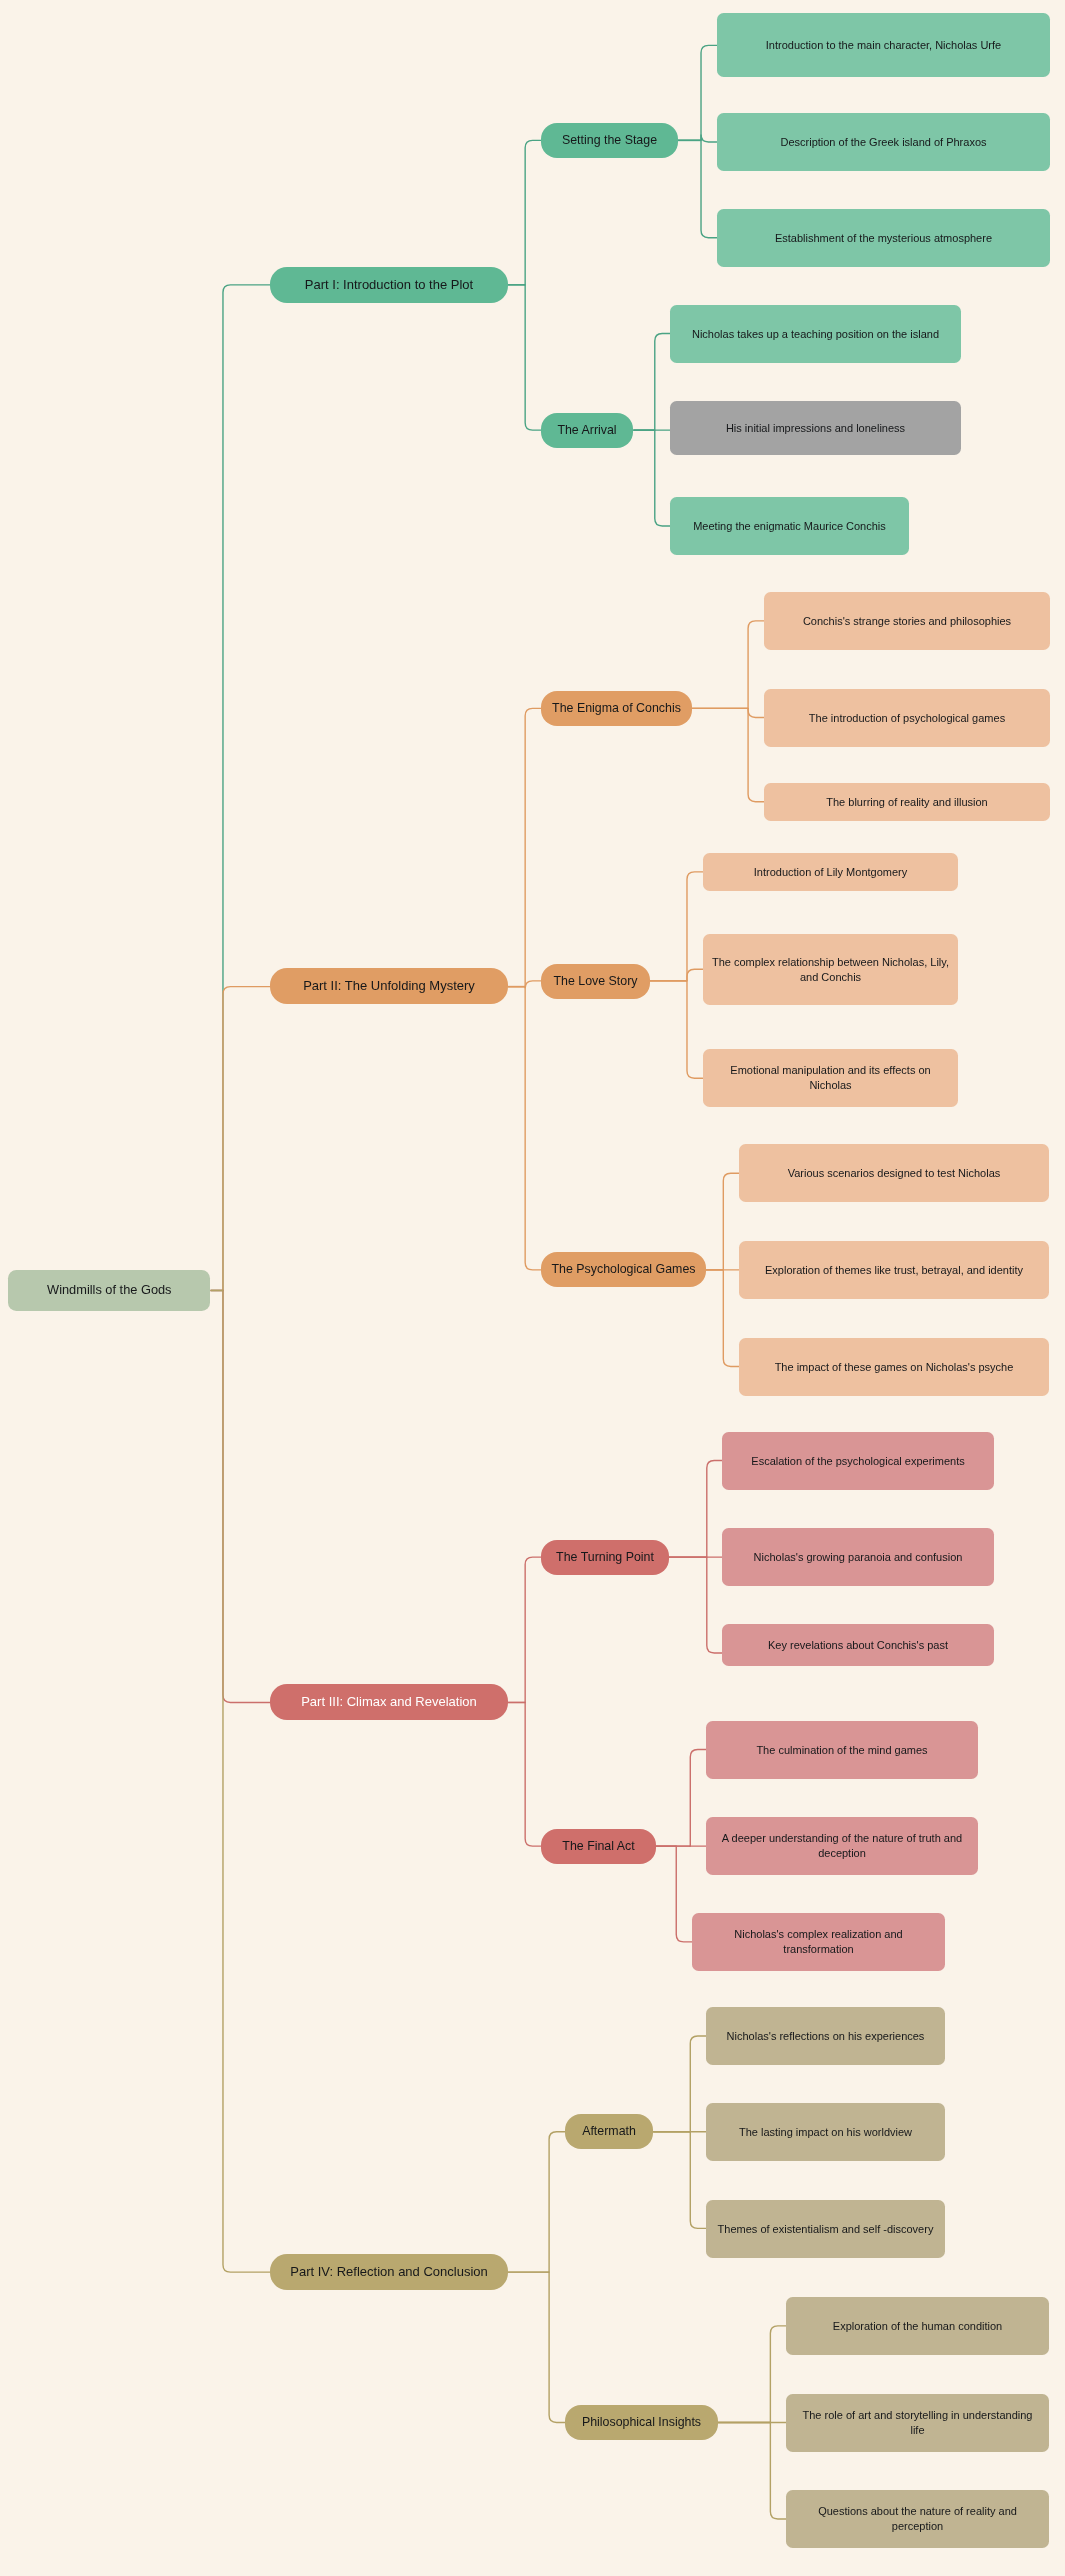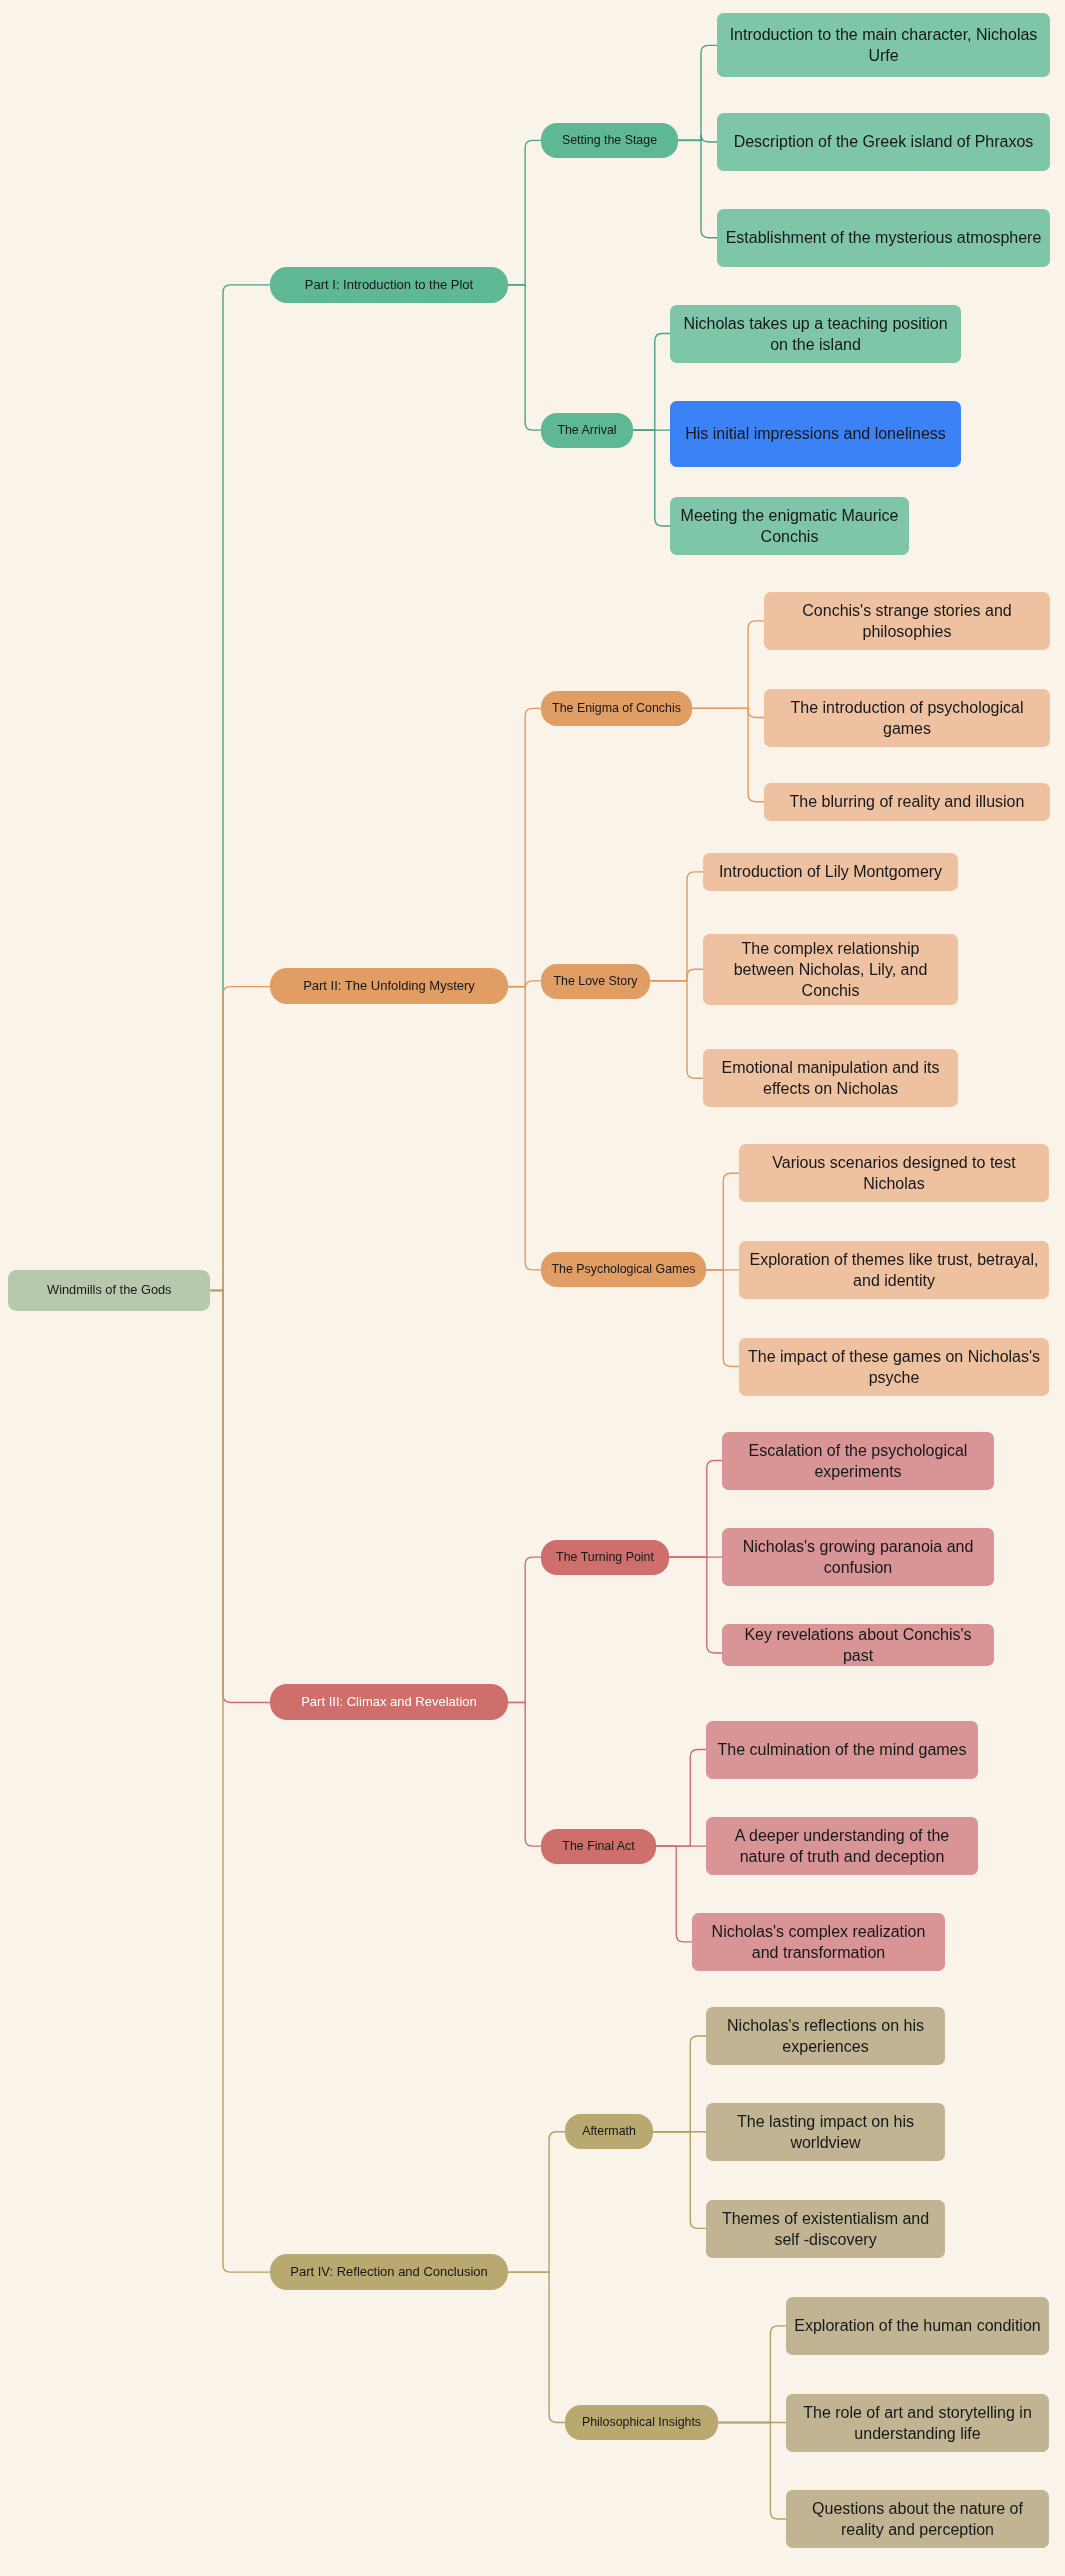--- a/index.html
+++ b/index.html
@@ -49,21 +49,21 @@
   }
   .lvl-1 {
     font-size: 13px;
     border-radius: 17px;
   }
   .lvl-2 {
     font-size: 12.4px;
     border-radius: 16px;
   }
   .lvl-3 {
-    font-size: 16px;
+    font-size: 11px;
     border-radius: 6.6px;
   }
 </style>
 </head>
 <body>
 
 <div id="mindmap">
   <svg class="edges" id="edges" viewBox="0 0 1291 3120">
       <path d="M 255 1563 L 270 1563" fill="none" stroke="#4aa384" stroke-width="1.7"></path>
       <path d="M 270 1563 L 270 354 Q 270 345 279 345 L 327 345" fill="none" stroke="#4aa384" stroke-width="1.7" stroke-linecap="round"></path>
@@ -164,21 +164,21 @@
       </div>
       <div class="node lvl-3" style="left: 717px; top: 209px; width: 333px; height: 58px; background: rgb(126, 198, 167); color: rgb(22, 24, 26);">
         <span class="node-label">Establishment of the mysterious atmosphere</span>
       </div>
       <div class="node lvl-2" style="left: 541px; top: 413px; width: 92px; height: 35px; background: rgb(95, 184, 148); color: rgb(22, 24, 26);">
         <span class="node-label">The Arrival</span>
       </div>
       <div class="node lvl-3" style="left: 670px; top: 305px; width: 291px; height: 58px; background: rgb(126, 198, 167); color: rgb(22, 24, 26);">
         <span class="node-label">Nicholas takes up a teaching position on the island</span>
       </div>
-      <div class="node lvl-3" style="left: 670px; top: 401px; width: 291px; height: 66px; background: #3b82f6; color: rgb(22, 24, 26);">
+      <div class="node lvl-3" style="left: 670px; top: 401px; width: 291px; height: 54px; background: #a3a3a3; color: rgb(22, 24, 26);">
         <span class="node-label">His initial impressions and loneliness</span>
       </div>
       <div class="node lvl-3" style="left: 670px; top: 497px; width: 239px; height: 58px; background: rgb(126, 198, 167); color: rgb(22, 24, 26);">
         <span class="node-label">Meeting the enigmatic Maurice Conchis</span>
       </div>
       <div class="node lvl-1" style="left: 270px; top: 968px; width: 238px; height: 36px; background: rgb(224, 157, 100); color: rgb(22, 24, 26);">
         <span class="node-label">Part II: The Unfolding Mystery</span>
       </div>
       <div class="node lvl-2" style="left: 541px; top: 691px; width: 151px; height: 35px; background: rgb(224, 157, 100); color: rgb(22, 24, 26);">
         <span class="node-label">The Enigma of Conchis</span>

